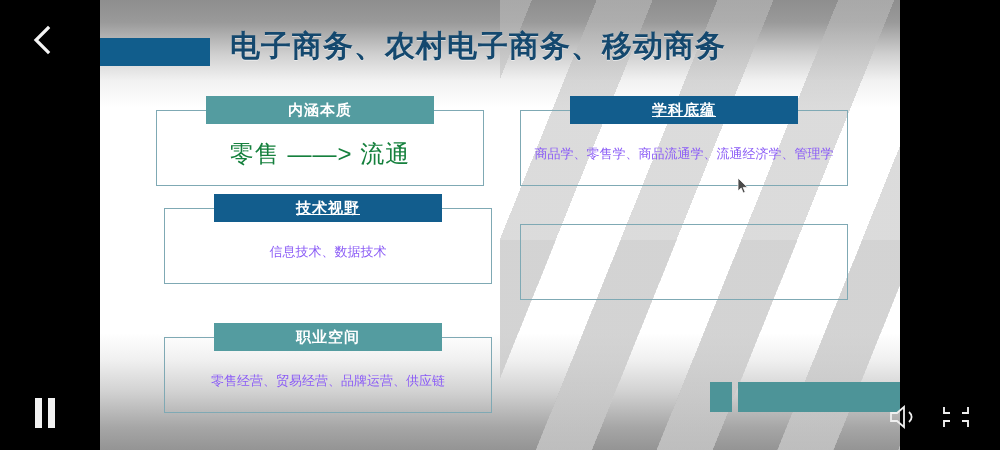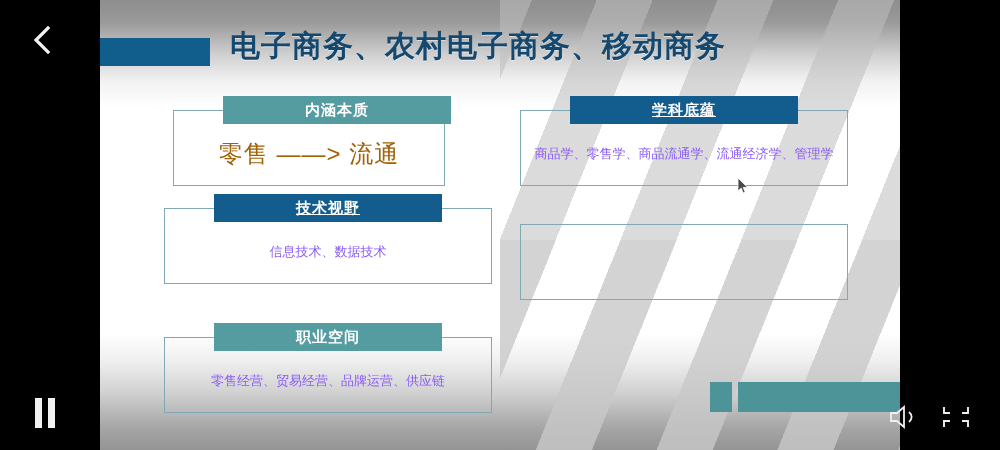--- a/index.html
+++ b/index.html
@@ -74,24 +74,24 @@
     z-index:3;
   }
   .head-teal{ background:#549ca0; }
   .head-blue{ background:#125d8d;text-decoration:underline; }
   .card-body{
     position:absolute; left:8px; right:8px; top:32px; bottom:6px;
     display:flex; align-items:center; justify-content:center; text-align:center;
     color:#8b5cf6; font-size:13px; line-height:1.45;
     z-index:2;
   }
-  .card-body.big{ font-size:24px; color:#a16207; letter-spacing:1px; }
+  .card-body.big{ font-size:24px; color:#15803d; letter-spacing:1px; }
 
   
-  #card-0{ left:73px;  top:96px;  width:272px; height:90px; }
+  #card-0{ left:56px;  top:96px;  width:328px; height:90px; }
   #card-2{ left:64px;  top:194px; width:328px; height:90px; }
   #card-4{ left:64px;  top:323px; width:328px; height:90px; }
   
   #card-1{ left:420px; top:96px;  width:328px; height:90px; }
   #card-3{ left:420px; top:210px; width:328px; height:90px; }
 
   
   #accent-small{
     position:absolute; left:610px; bottom:38px; width:22px; height:30px;
     background:#4d9498;

